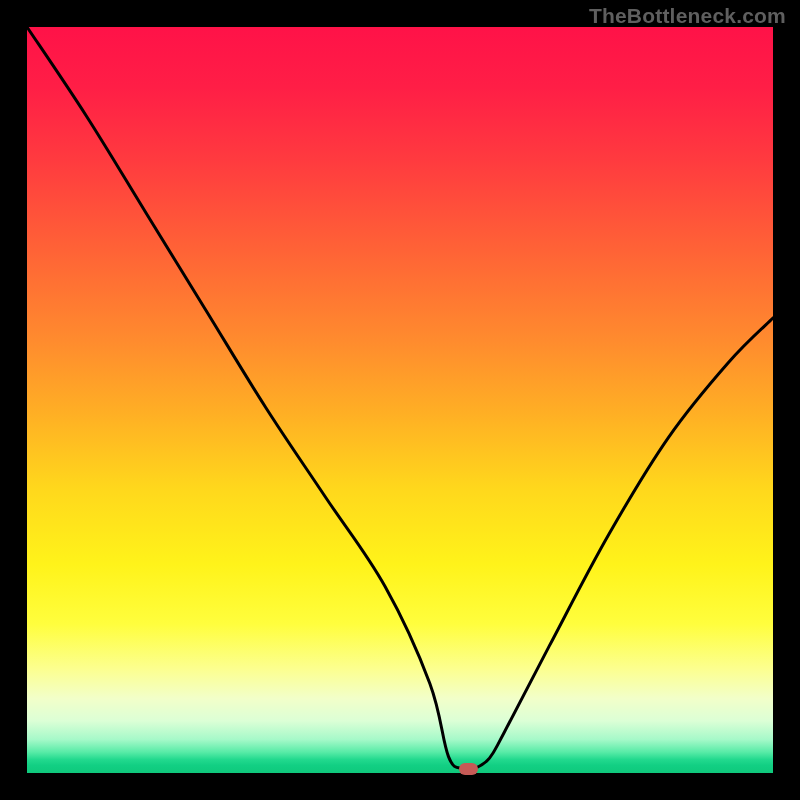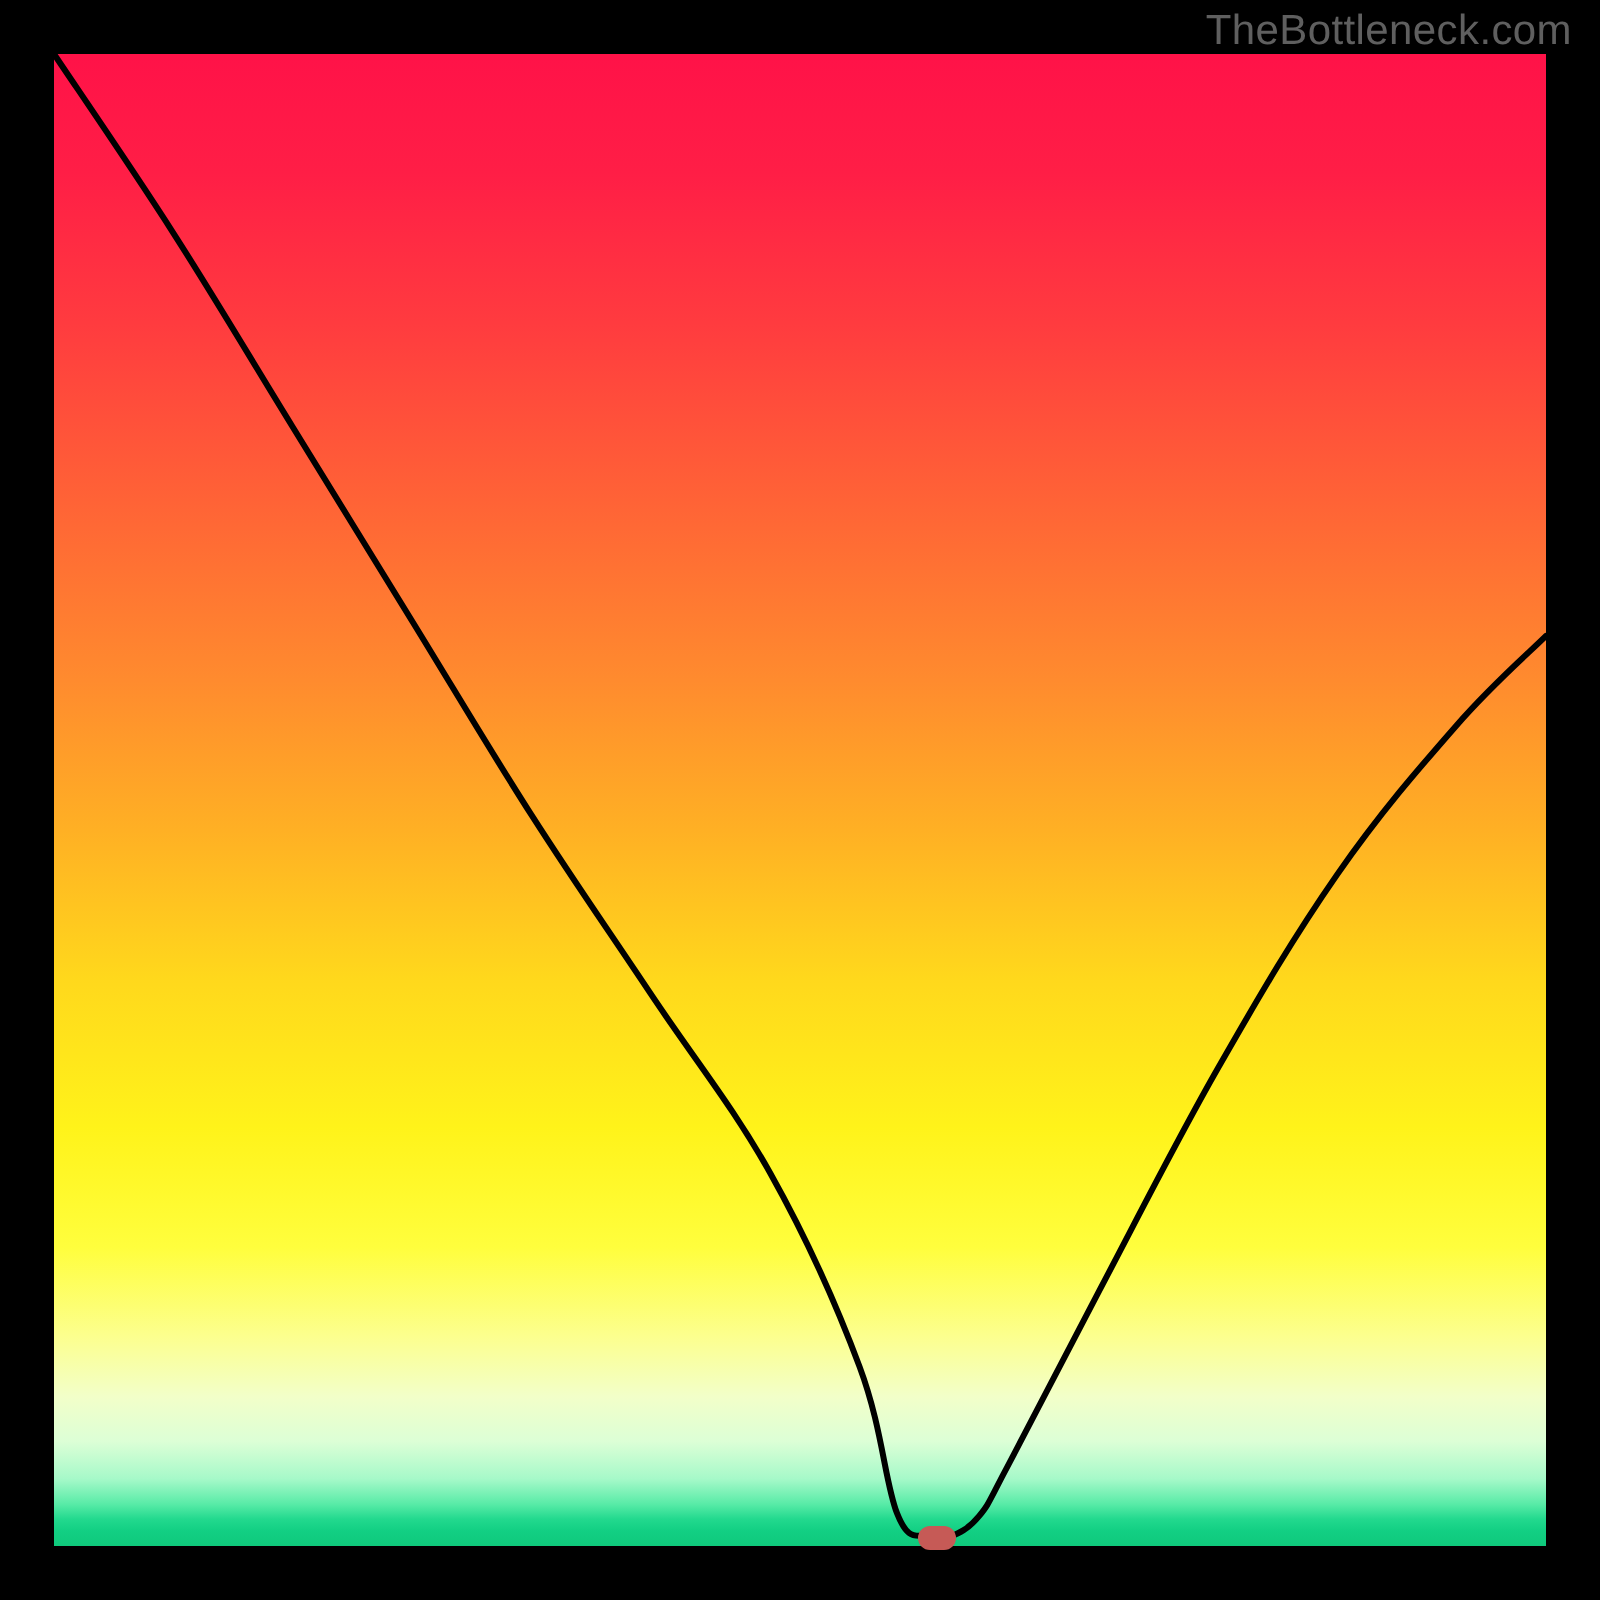--- a/index.html
+++ b/index.html
@@ -9,21 +9,21 @@
     height: 800px;
     background: #000;
     position: relative;
   }
   .watermark {
     position: absolute;
     top: 4px;
     right: 14px;
     font-family: Arial, Helvetica, sans-serif;
     font-size: 21px;
-    font-weight: normal;
+    font-weight: bold;
     color: #5f5f5f;
     letter-spacing: 0.2px;
     z-index: 10;
   }
   .plot {
     position: absolute;
     left: 27px;
     top: 27px;
     width: 746px;
     height: 746px;

